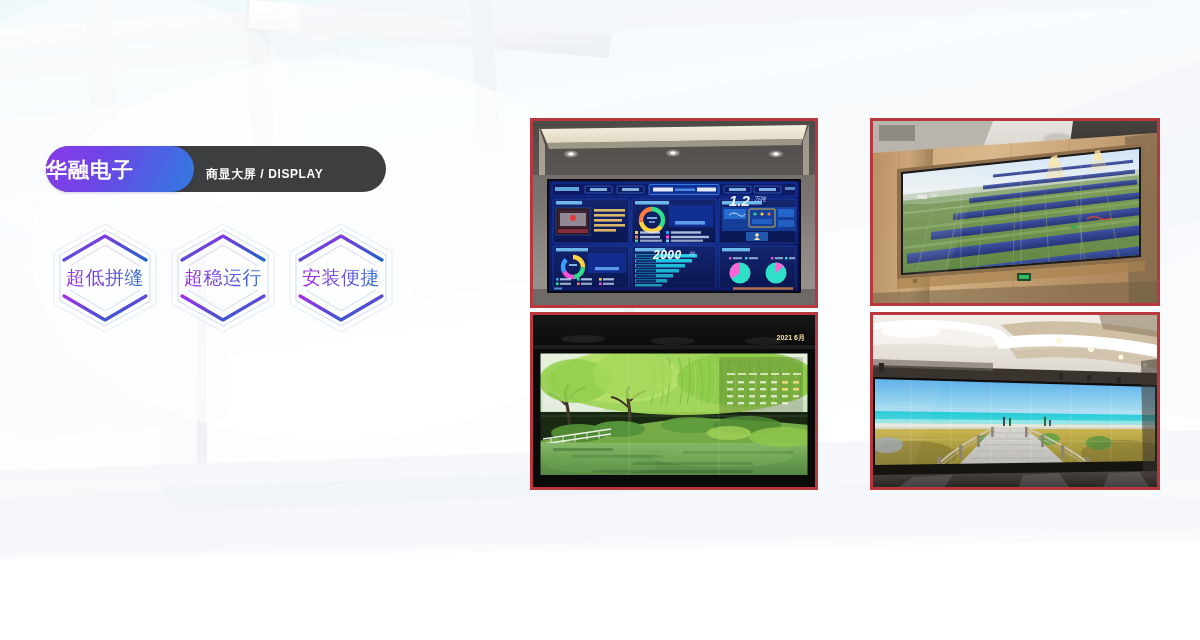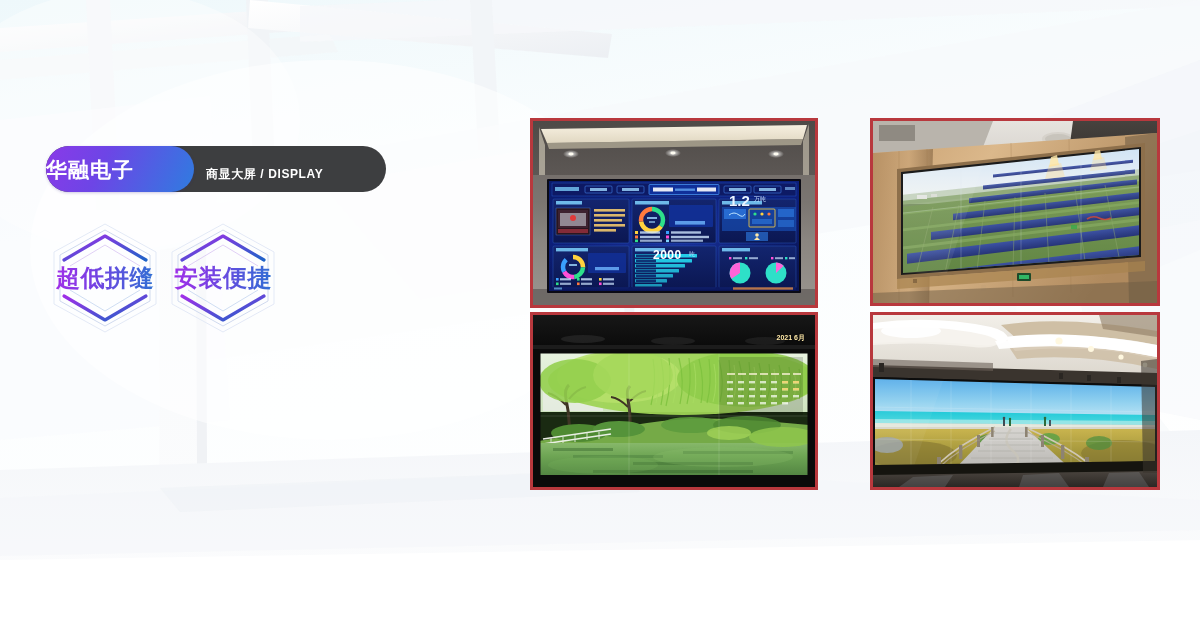--- a/index.html
+++ b/index.html
@@ -78,21 +78,21 @@
     display:flex; gap:0px;
   }
   .feature {
     position:relative;
     width:118px; height:112px;
     display:flex; align-items:center; justify-content:center;
   }
   .feature svg { position:absolute; left:0; top:0; }
   .feature-label {
     position:relative; z-index:3;
-    font-size:24px; font-weight:bold;
+    font-size:19px; font-weight:normal;
     letter-spacing:.5px;
     background:linear-gradient(90deg,#a02fe8 0%, #7a3fe4 35%, #2f6fd4 100%);
     -webkit-background-clip:text; background-clip:text;
     -webkit-text-fill-color:transparent; color:#7a3fe4;
     white-space:nowrap;
   }
 
   
   .photo {
     position:absolute;
@@ -111,20 +111,21 @@
   
   #photo-4 { left:870px; top:312px; width:290px; height:178px; }
 
   .ph-svg { display:block; width:100%; height:100%; }
 
   
   .dash-num {
     position:absolute; font-weight:bold; color:#ffffff;
     font-family:"Liberation Sans", sans-serif;
     line-height:1;
+    font-style:italic;
   }
   #dash-12  { left:196px; top:72px;  font-size:15px; color:#eaf4ff; }
   #dash-12u { left:221px; top:75px;  font-size:6px;  color:#cfe4ff; font-weight:normal;}
   #dash-2000{ left:120px; top:128px; font-size:12px; color:#ffffff; letter-spacing:.5px;}
   #dash-2000u{left:156px; top:130px; font-size:6px;  color:#bcd9ff; font-weight:normal;}
 
   .cal-title {
     position:absolute; right:10px; top:18px;
     font-size:7px; color:#ffe9a8; font-weight:bold;
     text-shadow:0 0 2px rgba(0,0,0,.6);
@@ -229,20 +230,37 @@
           <polygon points="59,2 110,30 110,82 59,110 8,82 8,30" fill="none" stroke="#e3e9f6" stroke-width="1"></polygon>
           <polyline points="18,38 59,14 100,38" fill="none" stroke="url(#hexG0)" stroke-width="3.2" stroke-linecap="round" stroke-linejoin="round"></polyline>
           <polyline points="18,74 59,98 100,74" fill="none" stroke="url(#hexG0)" stroke-width="3.2" stroke-linecap="round" stroke-linejoin="round"></polyline>
           <polyline points="24,44 59,23 94,44" fill="none" stroke="#d8c4f2" stroke-width="1" opacity=".8"></polyline>
           <polyline points="24,68 59,89 94,68" fill="none" stroke="#c3d4ef" stroke-width="1" opacity=".8"></polyline>
         </svg>
         <span class="feature-label">超低拼缝</span>
       </div>
 
 
+      <div class="feature">
+        <svg width="118" height="112" viewBox="0 0 118 112">
+          <defs>
+            <linearGradient id="hexG2" x1="0" y1="0" x2="1" y2="1">
+              <stop offset="0%" stop-color="#a02fe8"></stop>
+              <stop offset="100%" stop-color="#1f63c8"></stop>
+            </linearGradient>
+          </defs>
+          <polygon points="59,8 104,33 104,79 59,104 14,79 14,33" fill="none" stroke="#cfd9ee" stroke-width="1"></polygon>
+          <polygon points="59,2 110,30 110,82 59,110 8,82 8,30" fill="none" stroke="#e3e9f6" stroke-width="1"></polygon>
+          <polyline points="18,38 59,14 100,38" fill="none" stroke="url(#hexG2)" stroke-width="3.2" stroke-linecap="round" stroke-linejoin="round"></polyline>
+          <polyline points="18,74 59,98 100,74" fill="none" stroke="url(#hexG2)" stroke-width="3.2" stroke-linecap="round" stroke-linejoin="round"></polyline>
+          <polyline points="24,44 59,23 94,44" fill="none" stroke="#d8c4f2" stroke-width="1" opacity=".8"></polyline>
+          <polyline points="24,68 59,89 94,68" fill="none" stroke="#c3d4ef" stroke-width="1" opacity=".8"></polyline>
+        </svg>
+        <span class="feature-label">超稳运行</span>
+      </div>
 
       <div class="feature">
         <svg width="118" height="112" viewBox="0 0 118 112">
           <defs>
             <linearGradient id="hexG3" x1="0" y1="0" x2="1" y2="1">
               <stop offset="0%" stop-color="#a02fe8"></stop>
               <stop offset="100%" stop-color="#1f63c8"></stop>
             </linearGradient>
           </defs>
           <polygon points="59,8 104,33 104,79 59,104 14,79 14,33" fill="none" stroke="#cfd9ee" stroke-width="1"></polygon>

